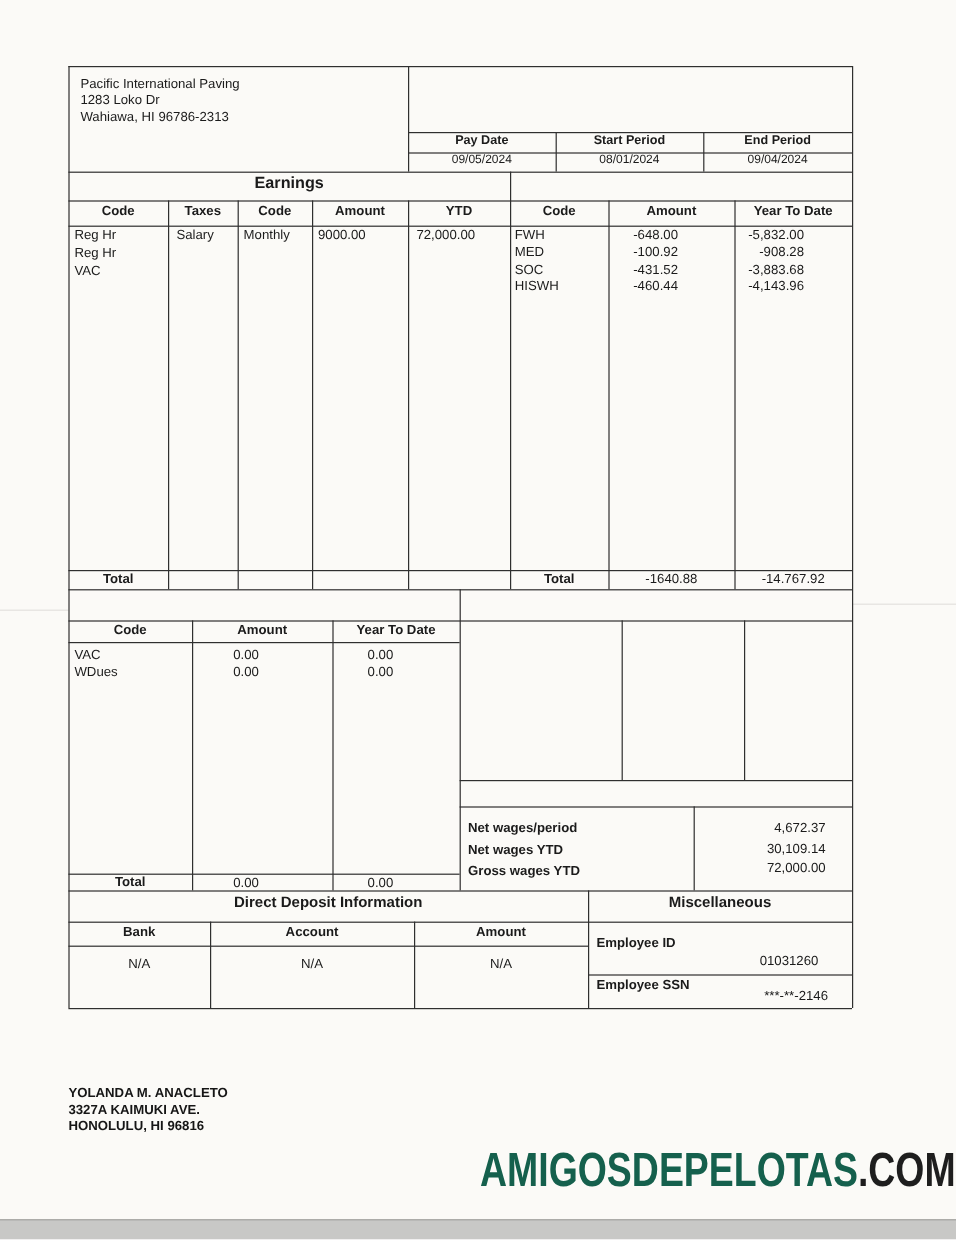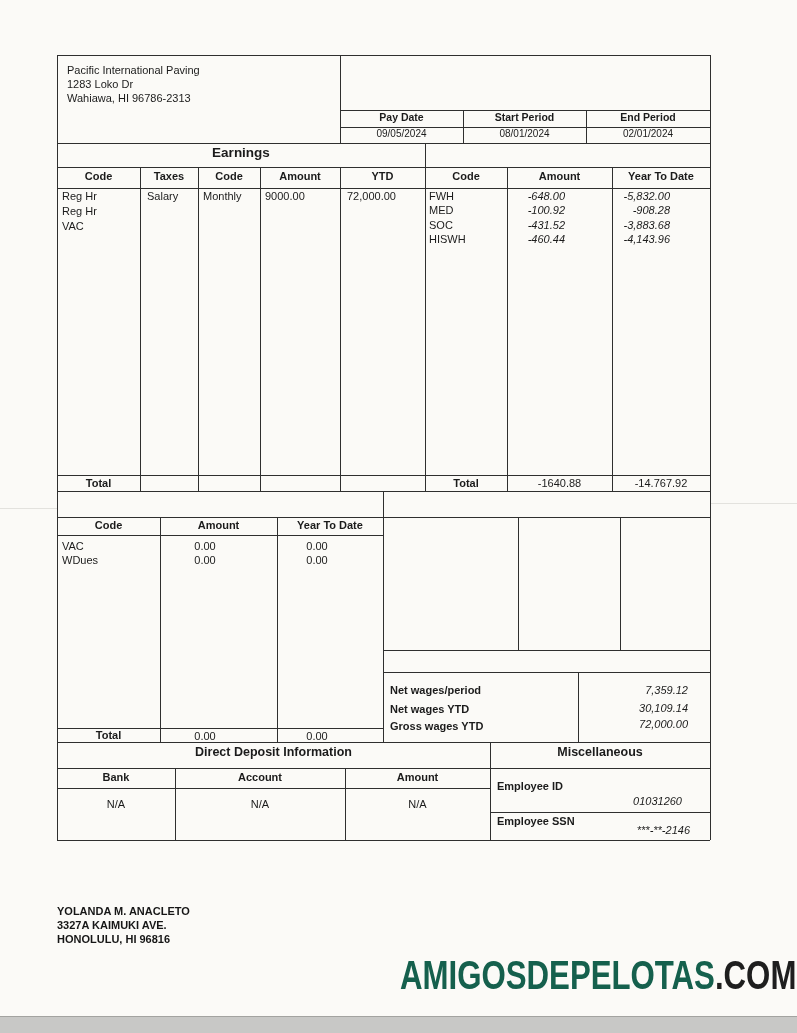--- a/index.html
+++ b/index.html
@@ -7,21 +7,21 @@
     position:relative; width:797px; height:1033px;
     background:#fbfaf7;
     font-family:"Liberation Sans", sans-serif;
     color:#1b1b1b; overflow:hidden;
   }
   .hl { position:absolute; height:1px; background:#2f2f2f; }
   .vl { position:absolute; width:1px; background:#2f2f2f; }
   .t  { position:absolute; font-size:11px; line-height:1.2; white-space:nowrap; }
   .b  { font-weight:bold; }
   .c  { text-align:center; }
-  .r  { text-align:right;font-style:italic; }
+  .r  { text-align:right; }
   .f10 { font-size:10px; }
   .f105 { font-size:10.5px; }
   .f125 { font-size:12.5px; }
   .f13 { font-size:13.5px; }
   .crease { position:absolute; height:1px; background:#e3e2de; }
   .watermark {
     position:absolute; left:290px; top:953px; width:500px;
     text-align:right; font-size:40px; font-weight:bold; letter-spacing:0px;
     transform:scaleX(0.78); transform-origin:100% 50%; white-space:nowrap;
   }
@@ -85,21 +85,21 @@
   <div class="t" style="left:67px;top:64px">Pacific International Paving</div>
   <div class="t" style="left:67px;top:78px">1283 Loko Dr</div>
   <div class="t" style="left:67px;top:92px">Wahiawa, HI 96786-2313</div>
 
 
   <div class="t b c f105" style="left:340px;top:111px;width:123px">Pay Date</div>
   <div class="t b c f105" style="left:463px;top:111px;width:123px">Start Period</div>
   <div class="t b c f105" style="left:586px;top:111px;width:124px">End Period</div>
   <div class="t c f10" style="left:340px;top:128px;width:123px">09/05/2024</div>
   <div class="t c f10" style="left:463px;top:128px;width:123px">08/01/2024</div>
-  <div class="t c f10" style="left:586px;top:128px;width:124px">02/01/2024</div>
+  <div class="t c f10" style="left:586px;top:128px;width:124px">09/04/2024</div>
 
   <div class="t b c f13" style="left:57px;top:145px;width:368px">Earnings</div>
 
   <div class="t b c" style="left:57px;top:170px;width:83px">Code</div>
   <div class="t b c" style="left:140px;top:170px;width:58px">Taxes</div>
   <div class="t b c" style="left:198px;top:170px;width:62px">Code</div>
   <div class="t b c" style="left:260px;top:170px;width:80px">Amount</div>
   <div class="t b c" style="left:340px;top:170px;width:85px">YTD</div>
 
   <div class="t b c" style="left:425px;top:170px;width:82px">Code</div>
@@ -146,21 +146,21 @@
   <div class="t" style="left:62px;top:554px">WDues</div>
   <div class="t c" style="left:160px;top:554px;width:90px">0.00</div>
   <div class="t c" style="left:277px;top:554px;width:80px">0.00</div>
 
   <div class="t b c" style="left:57px;top:729px;width:103px">Total</div>
   <div class="t c" style="left:160px;top:730px;width:90px">0.00</div>
   <div class="t c" style="left:277px;top:730px;width:80px">0.00</div>
 
 
   <div class="t b" style="left:390px;top:684px">Net wages/period</div>
-  <div class="t r" style="left:570px;top:684px;width:118px">7,359.12</div>
+  <div class="t r" style="left:570px;top:684px;width:118px">4,672.37</div>
   <div class="t b" style="left:390px;top:703px">Net wages YTD</div>
   <div class="t r" style="left:570px;top:702px;width:118px">30,109.14</div>
   <div class="t b" style="left:390px;top:720px">Gross wages YTD</div>
   <div class="t r" style="left:570px;top:718px;width:118px">72,000.00</div>
 
   <div class="t b c f125" style="left:57px;top:745px;width:433px">Direct Deposit Information</div>
   <div class="t b c f125" style="left:490px;top:745px;width:220px">Miscellaneous</div>
 
   <div class="t b c" style="left:57px;top:771px;width:118px">Bank</div>
   <div class="t b c" style="left:175px;top:771px;width:170px">Account</div>

